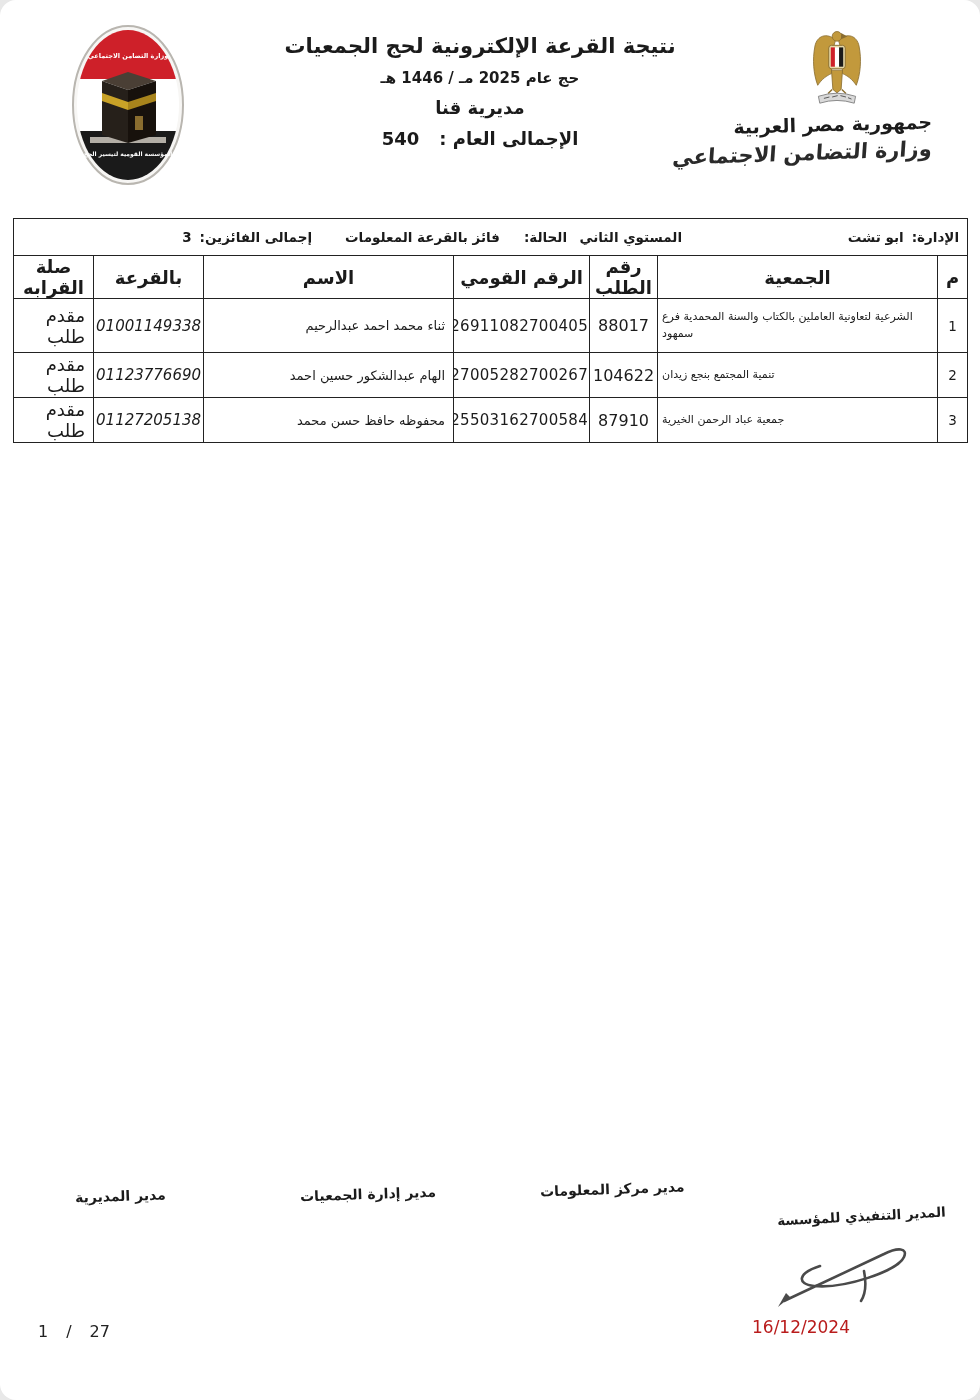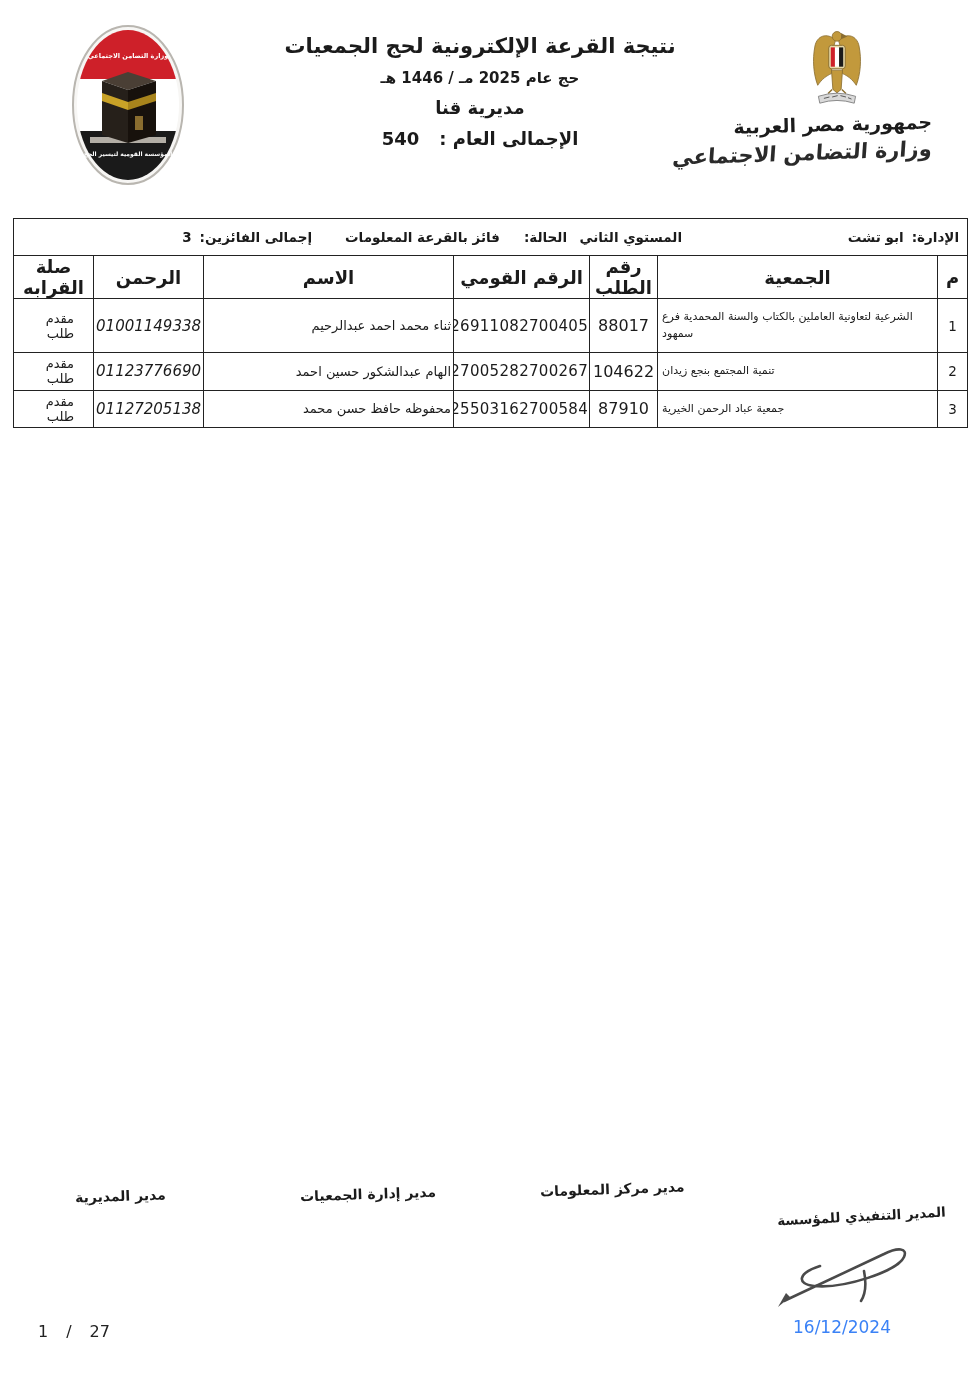--- a/index.html
+++ b/index.html
@@ -1,19 +1,20 @@
 <!DOCTYPE html>
 <html lang="ar"><head>
 <meta charset="utf-8">
 <style>
   html,body { margin:0; padding:0; background:#e8e8e8; }
   .page {
     position:relative; width:980px; height:1400px; margin:0 auto;
     background:#ffffff; color:#1b1b1b; overflow:hidden;
     font-family:"DejaVu Sans", sans-serif;
+    border-radius:16px;
   }
 
   
   .title-block { position:absolute; left:270px; top:34px; width:420px; text-align:center; direction:rtl; }
   .t1 { font-size:21px; font-weight:bold; margin-bottom:11px; }
   .t2 { font-size:15px; font-weight:bold; margin-bottom:10px; }
   .t3 { font-size:18px; font-weight:bold; margin-bottom:10px; }
   .t4 { font-size:18px; font-weight:bold; }
   .t4 .val { margin-right:20px; }
 
@@ -46,32 +47,32 @@
 
   tr.hdr th { height:28px; font-size:18px; font-weight:bold; text-align:center; padding:0 3px; }
   th.th-start { text-align:right; padding-right:6px; }
 
   tr.r1 { height:42px; } tr.r2 { height:29px; } tr.r3 { height:31px; }
   td { vertical-align:middle; }
   .cell-num   { text-align:center; font-size:13.5px; }
   .cell-assoc { text-align:left; padding:10px 4px; font-size:11px; line-height:1.5; }
   .cell-req   { text-align:center; font-size:16px; }
   .cell-nid   { text-align:center; font-size:15px; letter-spacing:.3px; }
-  .cell-name  { text-align:right; padding-left:4px; padding-right:2px; font-size:13px; }
+  .cell-name  { text-align:right; padding-left:4px; padding-right:8px; font-size:13px; }
   .cell-mob   { text-align:center; font-size:15px;font-style:italic; }
-  .cell-rel   { text-align:right; padding-right:19px; font-size:13px;margin-top:12px; }
+  .cell-rel   { text-align:right; padding-right:8px; font-size:18px;margin-top:12px; }
 
   
   .sig { position:absolute; font-size:14px; font-weight:bold; direction:rtl; white-space:nowrap; }
   .sig-1 { left:75px;  top:1188px; transform:rotate(-2deg); }
   .sig-2 { left:300px; top:1186px; transform:rotate(-2deg); }
   .sig-3 { left:540px; top:1181px; transform:rotate(-2deg); }
   .sig-4 { left:777px; top:1208px; transform:rotate(-3deg); font-size:13.5px; }
   .sign-svg { position:absolute; left:772px; top:1231px; }
-  .date { position:absolute; left:752px; top:1317px; font-size:17px; color:#3b82f6;margin-left:41px; }
+  .date { position:absolute; left:752px; top:1317px; font-size:17px; color:#b91c1c; }
   .pageno { position:absolute; left:38px; top:1322px; font-size:16px; color:#222; display:flex; gap:18px; direction:ltr; }
 </style>
 </head>
 <body>
 
 <div class="page">
 
   <div class="logo">
     <svg width="112" height="162" viewBox="0 0 112 162">
       <ellipse cx="56" cy="81" rx="55" ry="79" fill="#f7f6f4" stroke="#b9b6b0" stroke-width="2"></ellipse>
@@ -160,21 +161,21 @@
             <span>إجمالى الفائزين:</span><span class="gap-sm">3</span>
           </span>
         </td>
       </tr>
       <tr class="hdr">
         <th>م</th>
         <th class="th-start">الجمعية</th>
         <th>رقم الطلب</th>
         <th>الرقم القومي</th>
         <th class="th-start">الاسم</th>
-        <th>الرحمن</th>
+        <th>بالقرعة</th>
         <th>صلة القرابه</th>
       </tr>
       <tr class="r1">
         <td class="cell-num">1</td>
         <td class="cell-assoc">الشرعية لتعاونية العاملين بالكتاب والسنة المحمدية فرع سمهود</td>
         <td class="cell-req">88017</td>
         <td class="cell-nid">26911082700405</td>
         <td class="cell-name">ثناء محمد احمد عبدالرحيم</td>
         <td class="cell-mob">01001149338</td>
         <td class="cell-rel">مقدم طلب</td>

